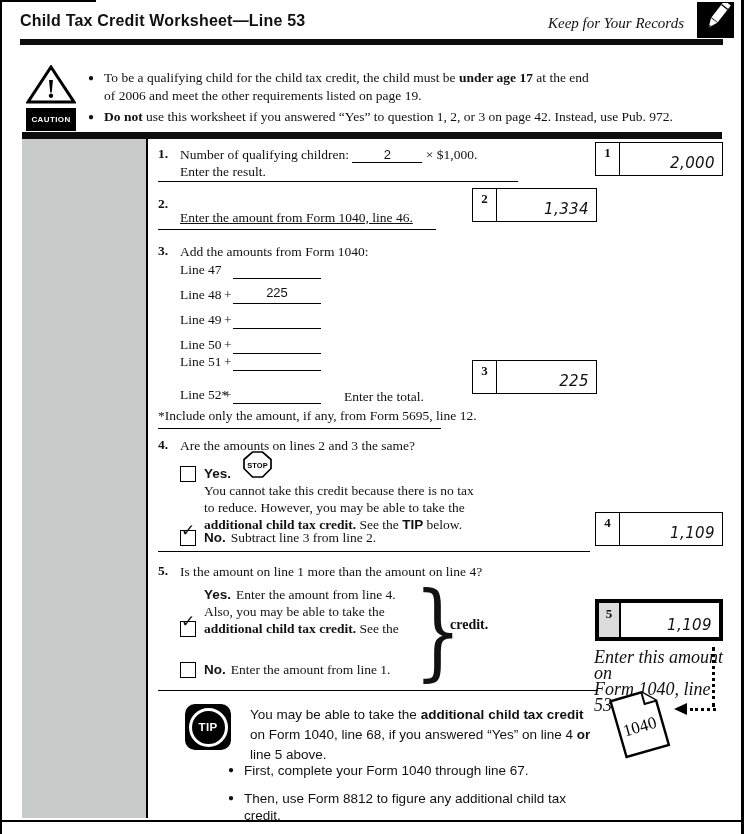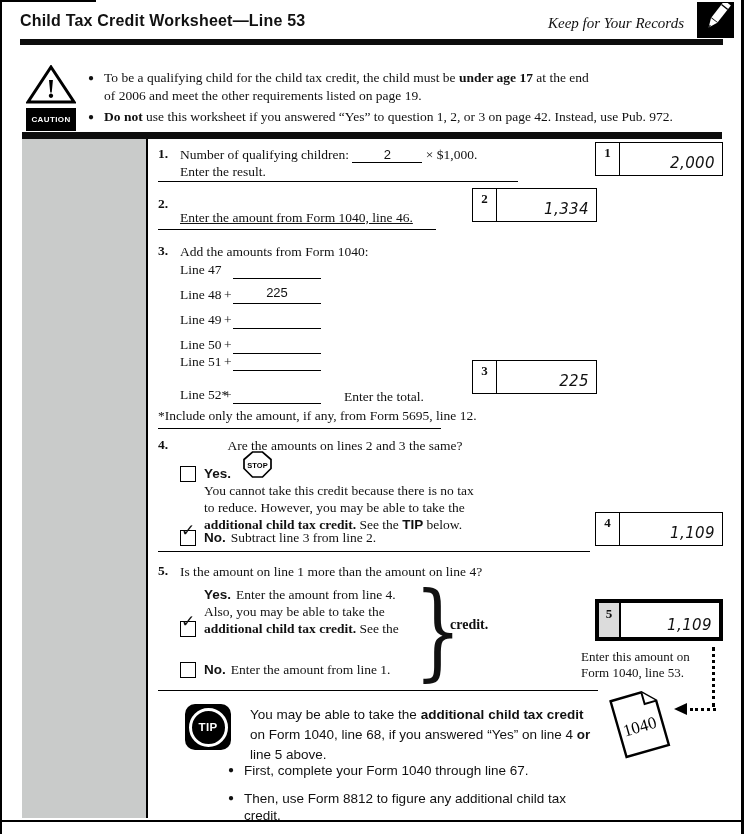--- a/index.html
+++ b/index.html
@@ -50,21 +50,21 @@
           text-align:center;font-family:"Liberation Sans",sans-serif;font-size:13px;}
   
   .check-row{display:flex;align-items:flex-end;font-size:13.5px;line-height:17px;}
   .cb{position:relative;display:inline-block;width:14px;height:14px;border:1.6px solid #000;margin-right:8px;flex:0 0 auto;margin-top:1px;}
   .cb .mark{position:absolute;left:0px;top:-9px;font-family:"DejaVu Sans",sans-serif;font-size:17px;font-weight:normal;}
   .cblabel{font-family:"Liberation Sans",sans-serif;font-weight:bold;font-size:13.5px;margin-right:5px;}
   
   .brace{left:414px;top:581px;font-size:104px;line-height:100px;font-family:"DejaVu Serif",serif;
          transform:scaleX(.72);transform-origin:left center;font-weight:200;}
   .result-label{left:450px;top:616px;width:170px;font-size:14px;font-weight:bold;line-height:18px;}
-  .box5-note{left:581px;top:649px;width:135px;font-size:13px;line-height:16px;}
+  .box5-note{left:594px;top:649px;width:135px;font-size:18px;line-height:16px;font-style:italic;}
   
   .tip-icon{left:185px;top:704px;width:46px;height:46px;background:#000;border-radius:10px;display:flex;align-items:center;justify-content:center;}
   .tip-ring{width:33px;height:33px;border:3px solid #fff;border-radius:50%;display:flex;align-items:center;justify-content:center;
             color:#fff;font-family:"Liberation Sans",sans-serif;font-weight:bold;font-size:11.5px;letter-spacing:.3px;}
   .tip-text{left:250px;top:705px;width:370px;font-family:"Liberation Sans",sans-serif;font-size:13.5px;line-height:20px;}
   .tip-bullet{position:absolute;font-family:"Liberation Sans",sans-serif;font-size:13.5px;line-height:17px;display:flex;}
   .tip-bullet .blt{line-height:15px;}
   
   .dots-v{left:712px;top:647px;height:60px;width:0;border-right:3px dotted #000;}
   .dots-h{left:690px;top:708px;width:26px;height:0;border-top:3px dotted #000;}
@@ -177,21 +177,21 @@
 
   <div class="abs stext" style="left:344px;top:388px;">Enter the total.</div>
   <div class="abs wbox" style="left:472px;top:360px;width:125px;">
     <div class="n">3</div>
     <div class="v">225</div>
   </div>
   <div class="abs stext" style="left:158px;top:407px;width:400px;">*Include only the amount, if any, from Form 5695, line 12.</div>
   <div class="abs rule" style="left:158px;top:428px;width:283px;"></div>
 
   <div class="abs stepnum" style="left:158px;top:437px;">4.</div>
-  <div class="abs stext" style="left:180px;top:437px;width:330px;text-align:center;">Are the amounts on lines 2 and 3 the same?</div>
+  <div class="abs stext" style="left:180px;top:437px;width:330px;">Are the amounts on lines 2 and 3 the same?</div>
 
   <div class="abs check-row" style="left:180px;top:458px;">
     <span class="cb">
         <span class="mark"></span>
       </span>
     <span class="cblabel">Yes.</span>
     <span class="stop-svg">
       <svg width="29" height="27" viewBox="0 0 29 27">
         <polygon points="9.5,1 19.5,1 28,8.5 28,17.5 19.5,26 9.5,26 1,17.5 1,8.5" fill="#fff" stroke="#000" stroke-width="1.7"></polygon>
         <text x="14.5" y="16.5" text-anchor="middle" font-family="Liberation Sans, sans-serif" font-size="7.5" font-weight="bold">STOP</text>

